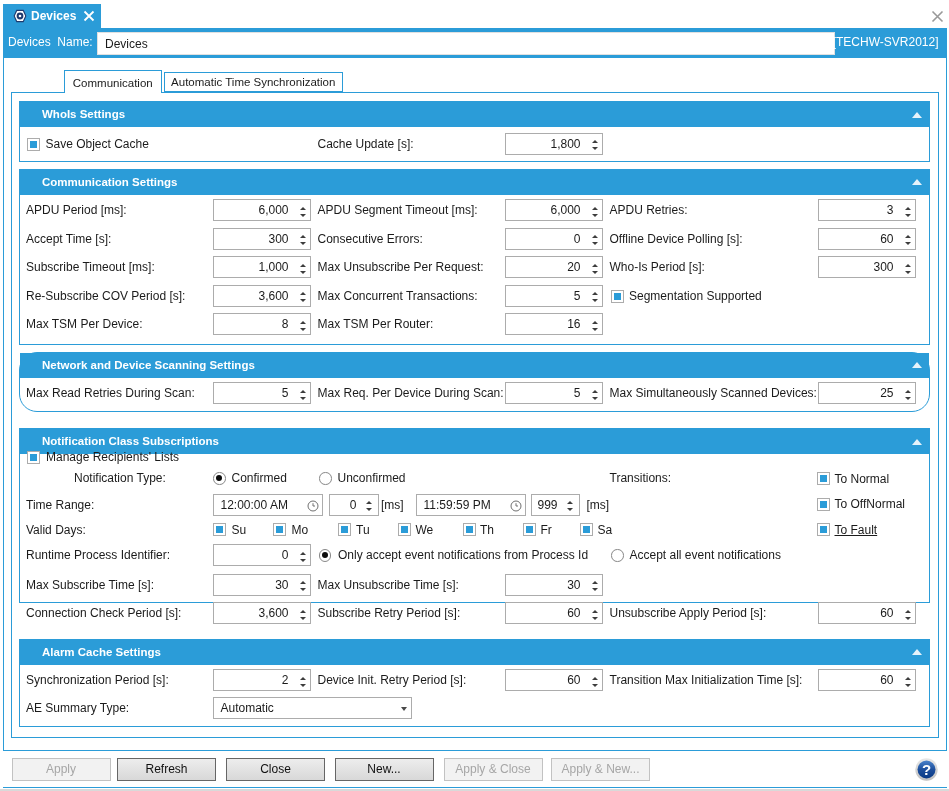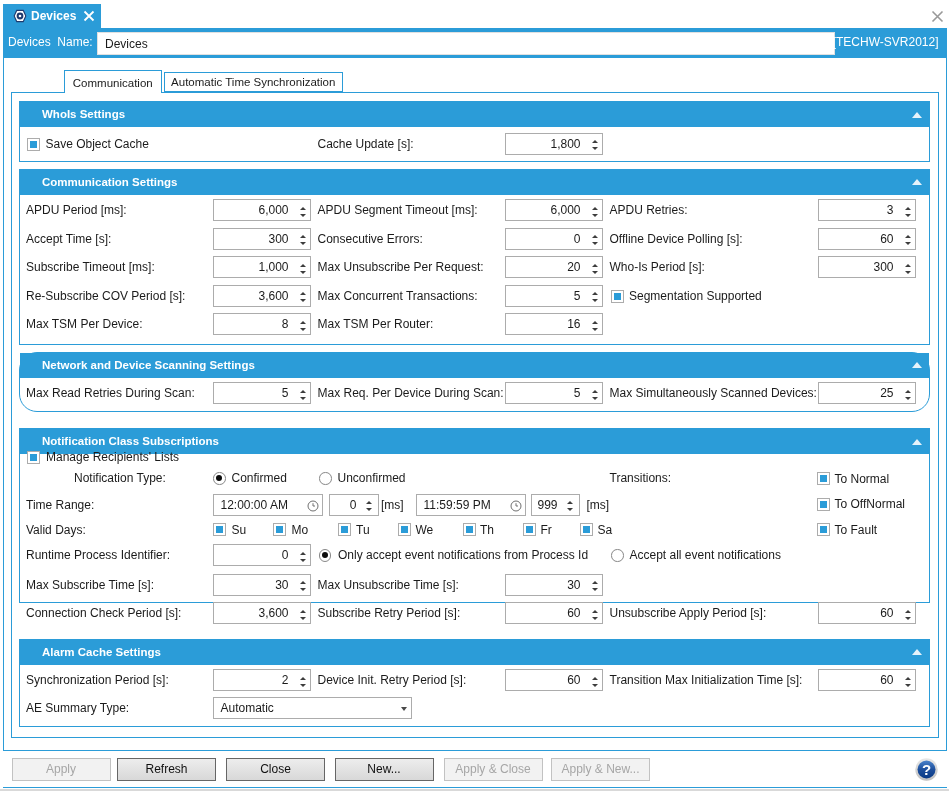--- a/index.html
+++ b/index.html
@@ -251,21 +251,21 @@
     <i></i>
   </div>
 <div class="lbl" style="left:540.5px; top:518.5px;">Fr</div>
 <div class="chk" style="left:580px; top:523px;">
     <i></i>
   </div>
 <div class="lbl" style="left:597.5px; top:518.5px;">Sa</div>
 <div class="chk" style="left:817px; top:523px;">
     <i></i>
   </div>
-<div class="lbl" style="left:834.5px; top:518.5px;">To Fault</div>
+<div class="lbl" style="left:834.5px; top:518.5px;text-decoration:underline;">To Fault</div>
 <div class="lbl" style="left:26px; top:544px;">Runtime Process Identifier:</div>
 <div class="spin" style="left:212.5px; top:544px;">
     <span class="num">0</span>
     <span class="up"></span>
     <span class="dn"></span>
   </div>
 <div class="radio" style="left:318.5px; top:549px;">
     <i></i>
   </div>
 <div class="lbl" style="left:338px; top:544px;">Only accept event notifications from Process Id</div>

